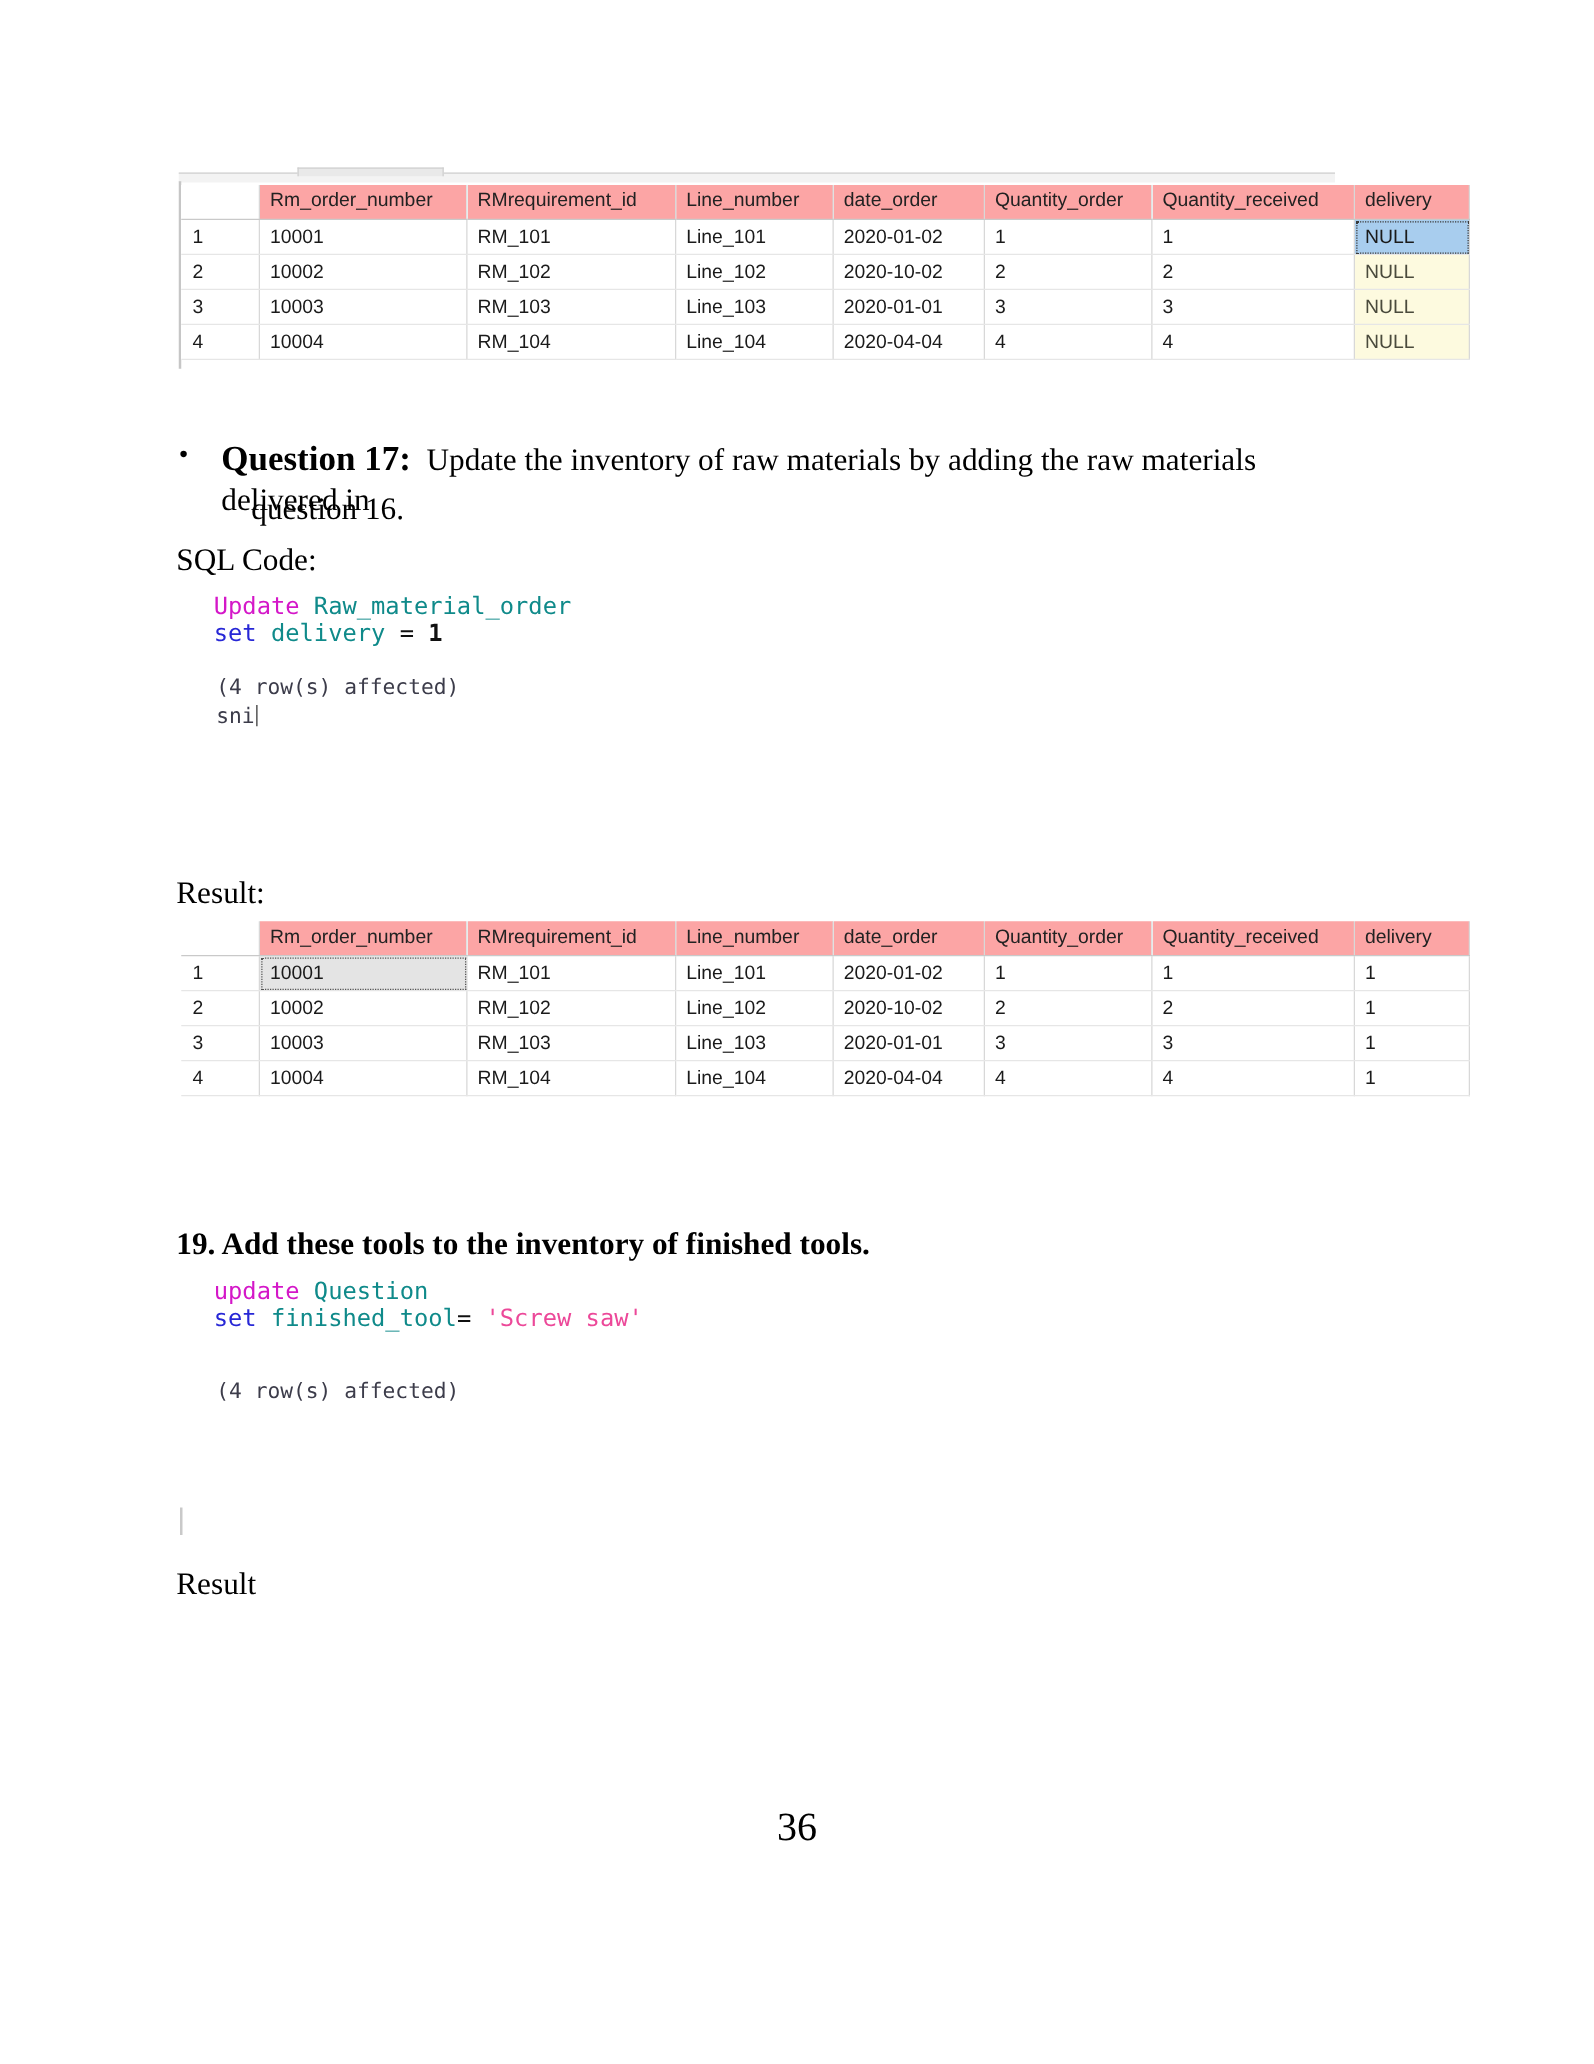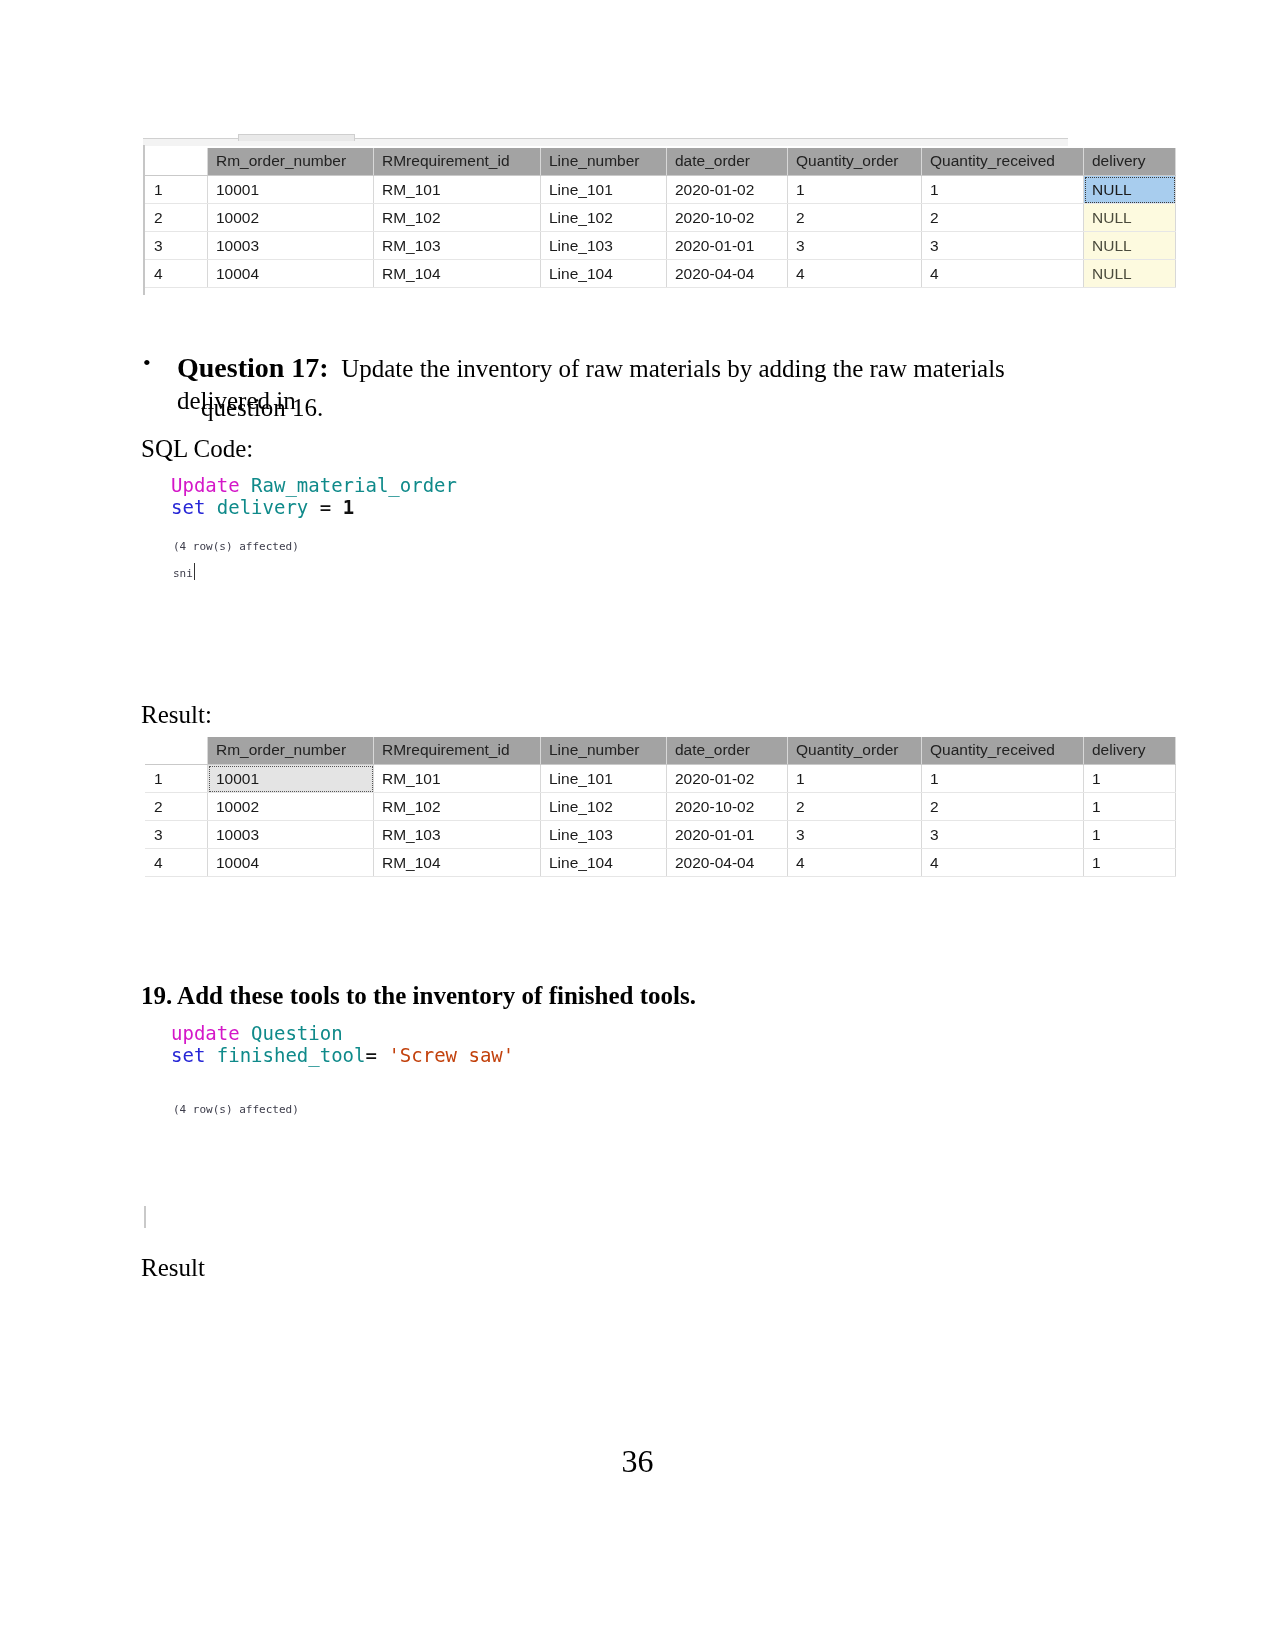--- a/index.html
+++ b/index.html
@@ -43,21 +43,21 @@
     border-bottom: 1px solid #e6e6e6;
     padding: 4px 7px 4px 8px;
     text-align: left;
     font-weight: normal;
     white-space: nowrap;
     overflow: hidden;
     height: 19px;
     vertical-align: middle;
   }
   table.ssms thead th {
-    background: #a3a3a3;
+    background: #fca5a5;
     border-bottom: 1px solid #c9c9c9;
     color: #222;
     font-size: 15.5px;
     padding-top: 3px;
     padding-bottom: 5px;
   }
   table.ssms thead th.rowhdr,
   table.ssms td.rowhdr {
     width: 46px;
     background: #ffffff;
@@ -107,28 +107,28 @@
   .sql {
     font-family: "DejaVu Sans Mono", monospace;
     font-size: 19px;
     line-height: 1.17;
     white-space: pre;
     margin-left: 30px;
   }
   .kw-magenta { color: #d417c8; }
   .kw-blue    { color: #2727d6; }
   .ident-teal { color: #0f8a8a; }
-  .str-red    { color: #c2410c; }
+  .str-red    { color: #ec4899; }
   .op-black   { color: #101010; }
   .num-black  { color: #101010; font-weight: bold; }
 
   
   .console {
     font-family: "DejaVu Sans Mono", monospace;
-    font-size: 11px;
+    font-size: 17px;
     color: #3c3c4a;
     line-height: 1.25;
     white-space: pre;
   }
   .caret {
     display: inline-block;
     width: 1px;
     height: 17px;
     background: #333;
     vertical-align: -3px;

